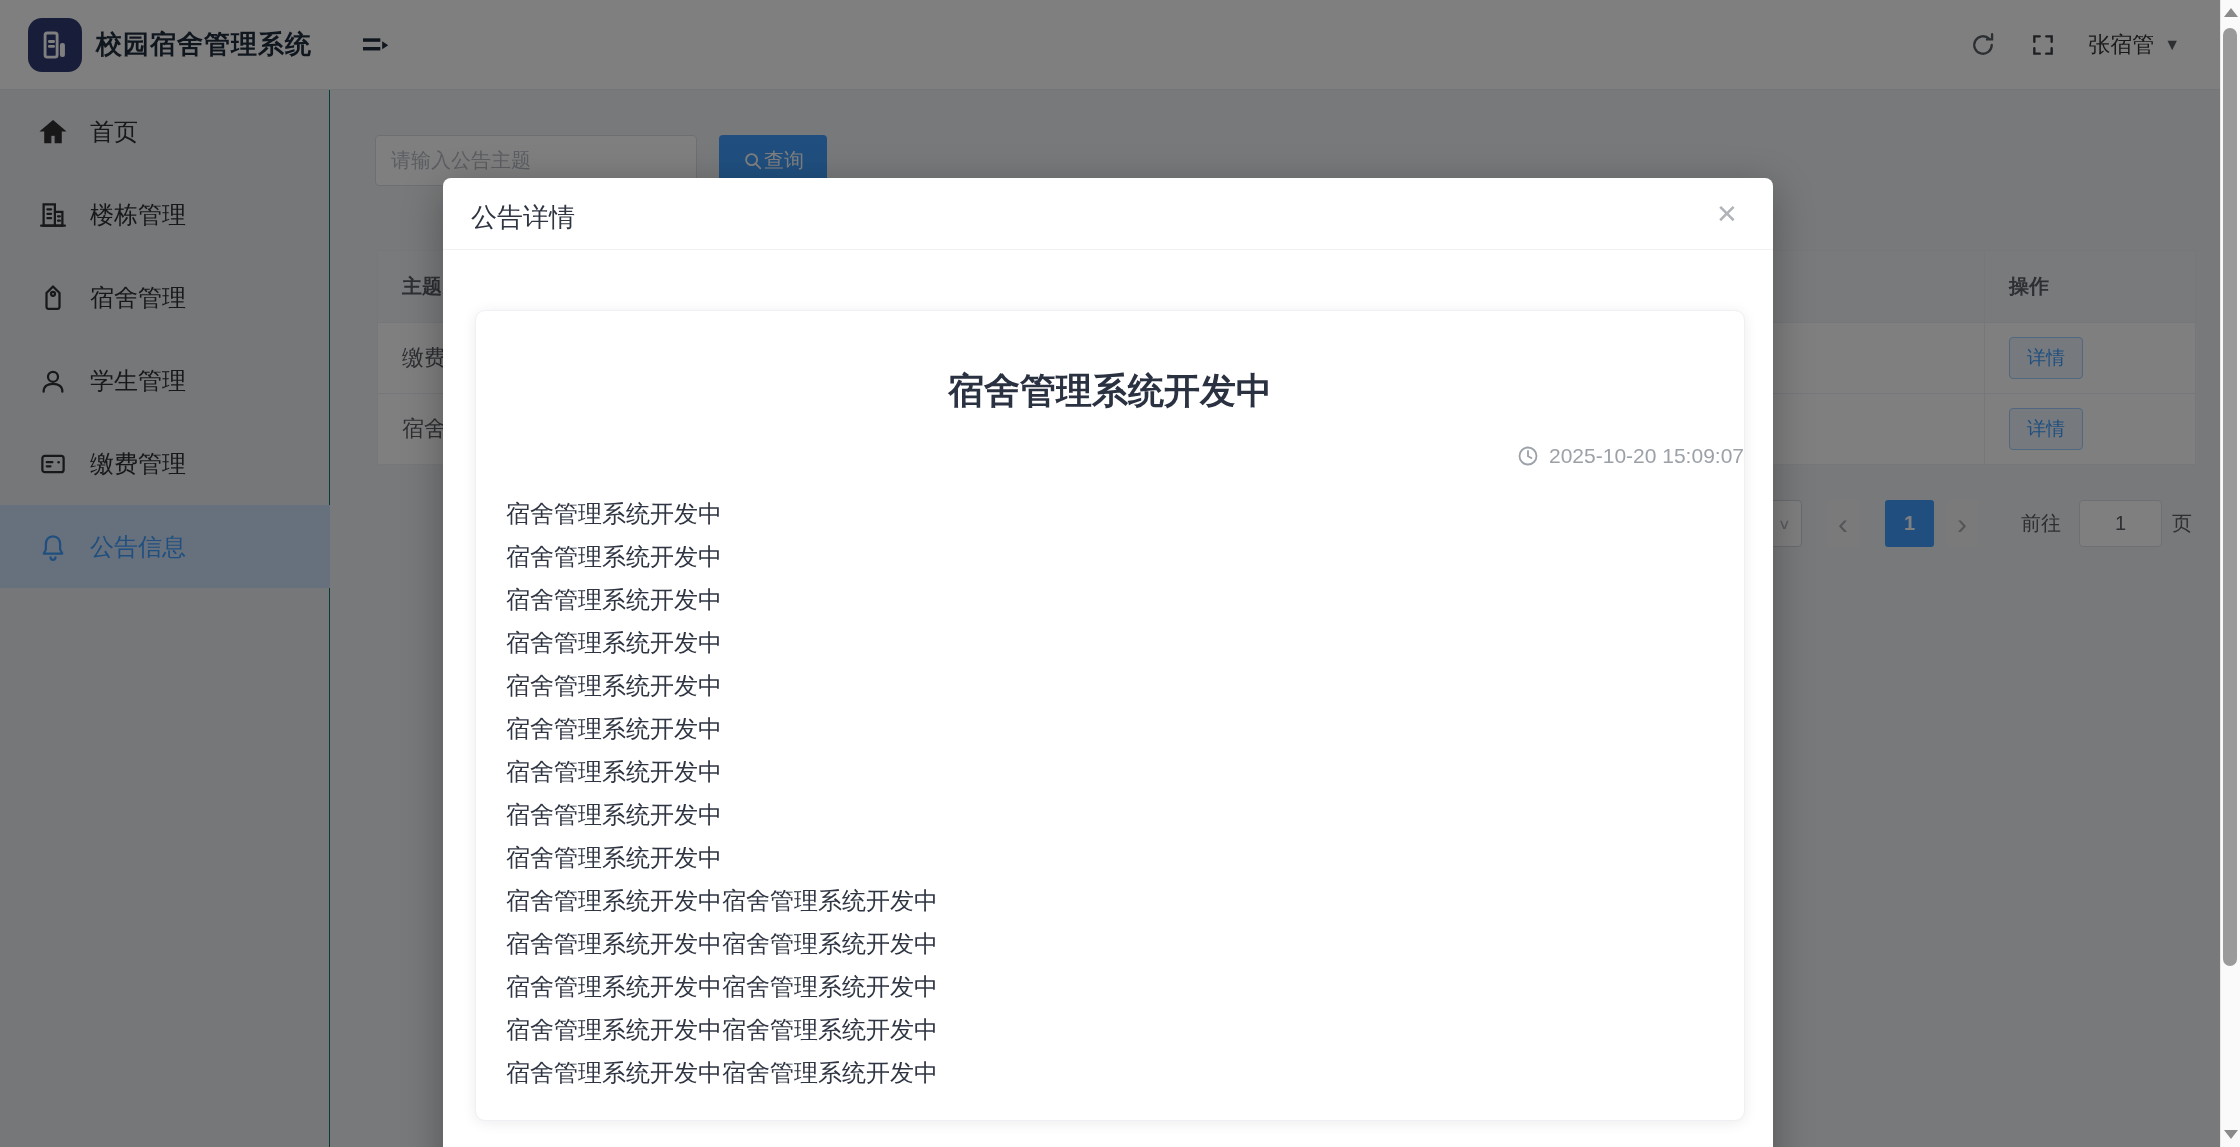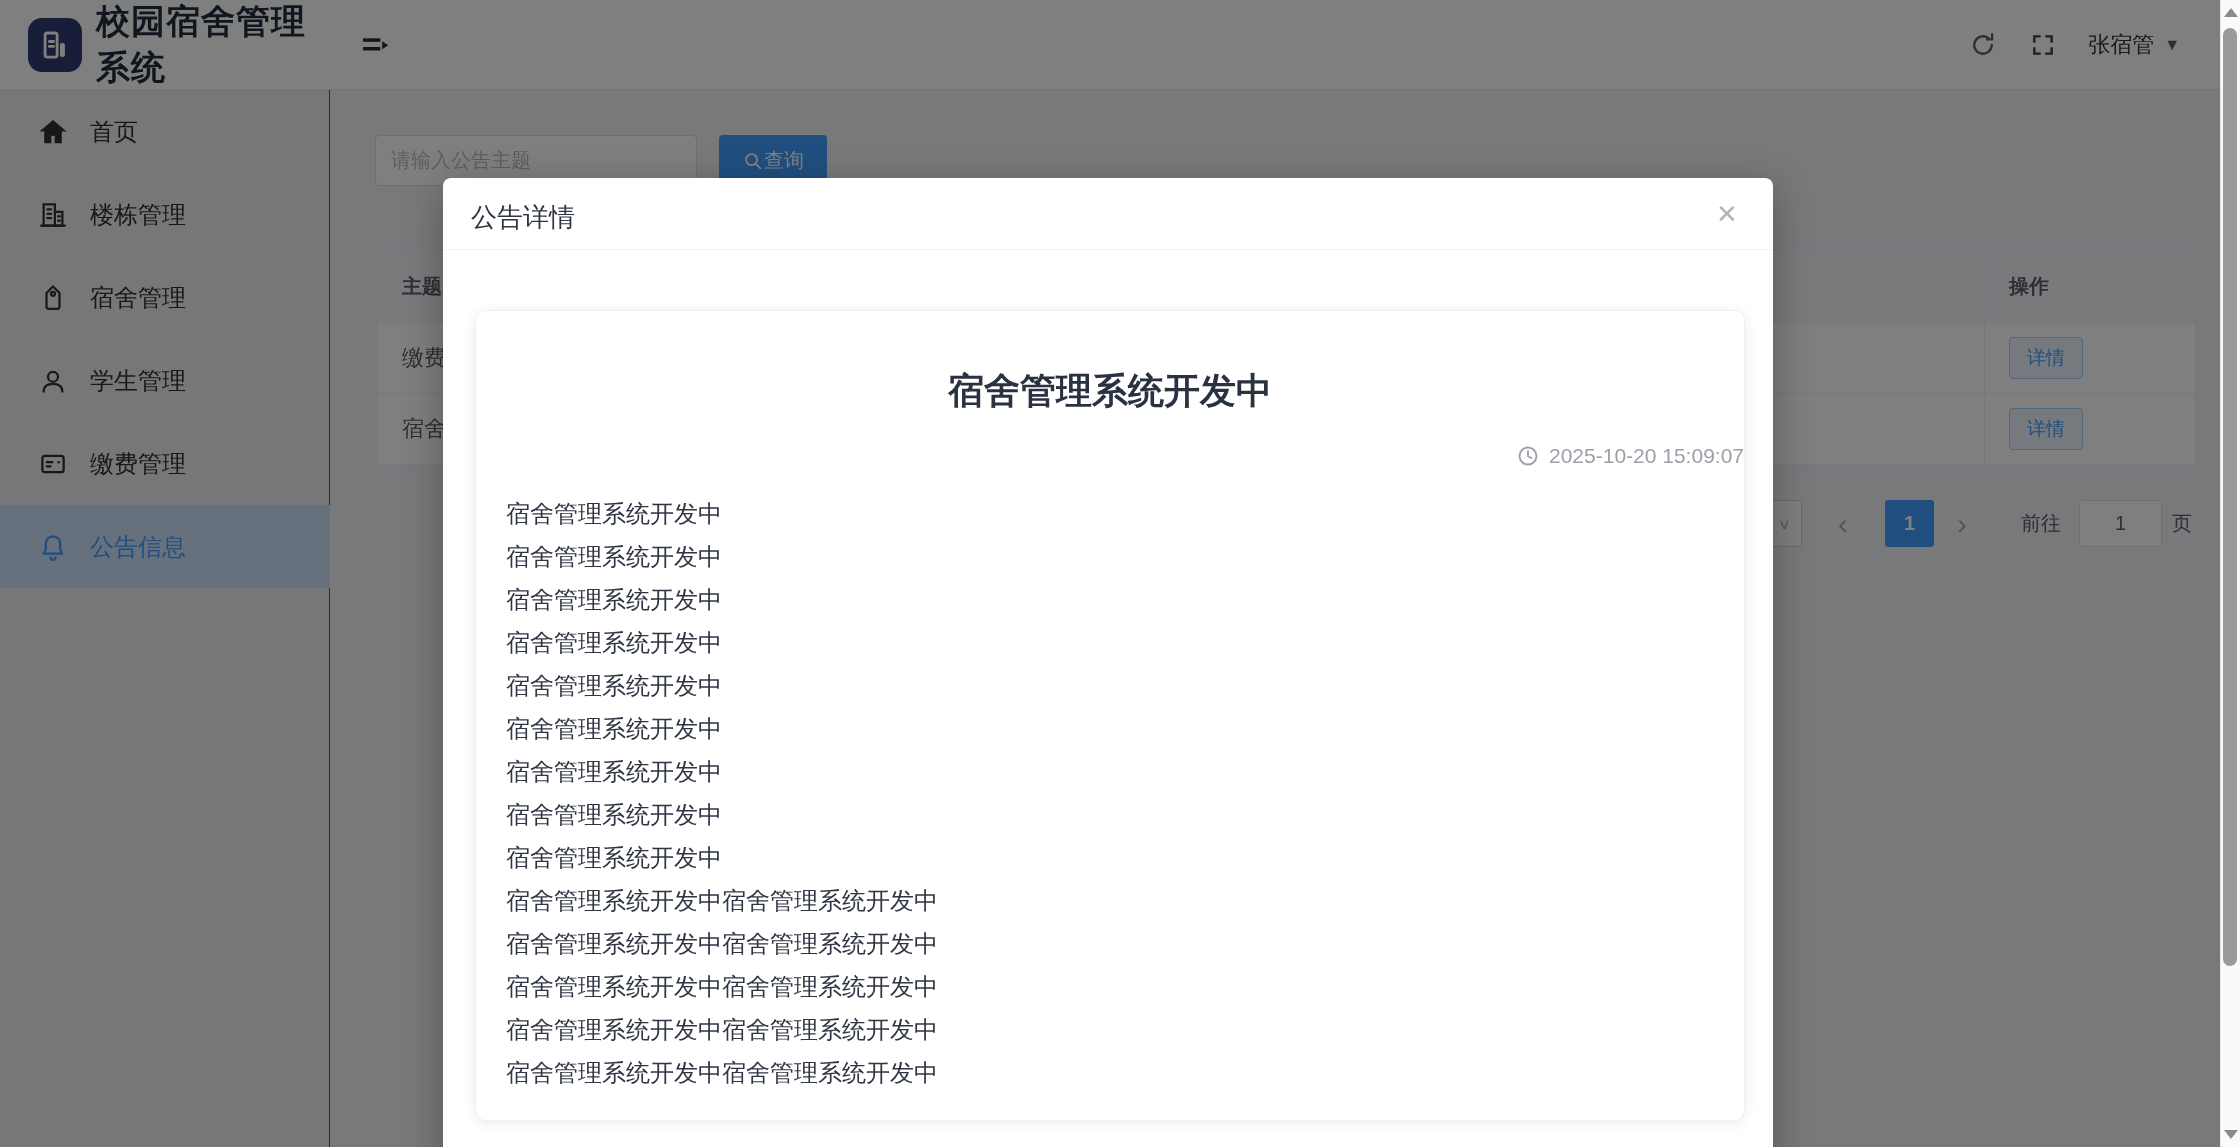--- a/index.html
+++ b/index.html
@@ -6,21 +6,21 @@
   .page{position:relative;width:2240px;height:1147px;overflow:hidden;
         font-family:"Liberation Sans","DejaVu Sans",sans-serif;color:#303133;}
 
   
   .content-bg{position:absolute;left:330px;top:90px;width:1890px;height:1057px;background:#f0f2f5;}
 
   
   .sidebar{position:absolute;left:0;top:0;width:330px;height:1147px;background:#ebeef2;border-right:1px solid #0f766e;box-sizing:border-box;}
   .logo-bar{position:absolute;left:0;top:0;width:330px;height:90px;background:#ffffff;border-bottom:1px solid #e8eaee;display:flex;align-items:center;box-sizing:border-box;padding-left:28px;}
   .logo-badge{width:54px;height:54px;border-radius:14px;background:#313a74;display:flex;align-items:center;justify-content:center;flex:0 0 auto;}
-  .logo-title{margin-left:14px;font-size:34px;font-weight:bold;color:#1f2d3d;letter-spacing:1px;}
+  .logo-title{margin-left:14px;font-size:26px;font-weight:bold;color:#1f2d3d;letter-spacing:1px;}
   .menu{position:absolute;left:0;top:90px;width:330px;}
   .menu-item{height:83px;display:flex;align-items:center;padding-left:38px;box-sizing:border-box;cursor:pointer;font-size:24px;color:#303133;}
   .menu-item .mi{width:30px;height:30px;margin-right:22px;flex:0 0 auto;}
   .menu-item.active{background:#cfe2fa;color:#409eff;}
   .menu-item svg{stroke:#303133;}
   .menu-item.active svg{stroke:#409eff;}
 
   
   .topbar{position:absolute;left:330px;top:0;width:1890px;height:90px;background:#fff;border-bottom:1px solid #e8eaee;box-sizing:border-box;}
   .hamburger{position:absolute;left:24px;top:24px;width:42px;height:42px;display:flex;align-items:center;justify-content:center;cursor:pointer;}

